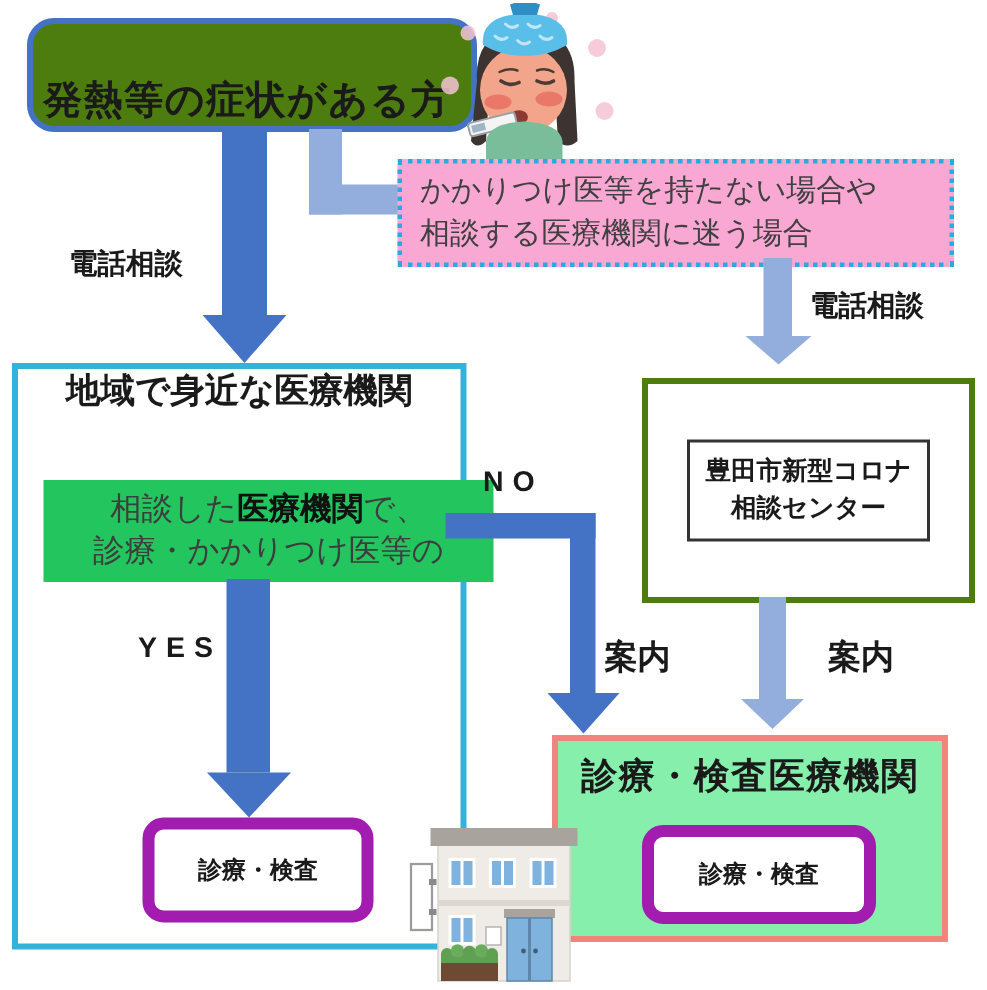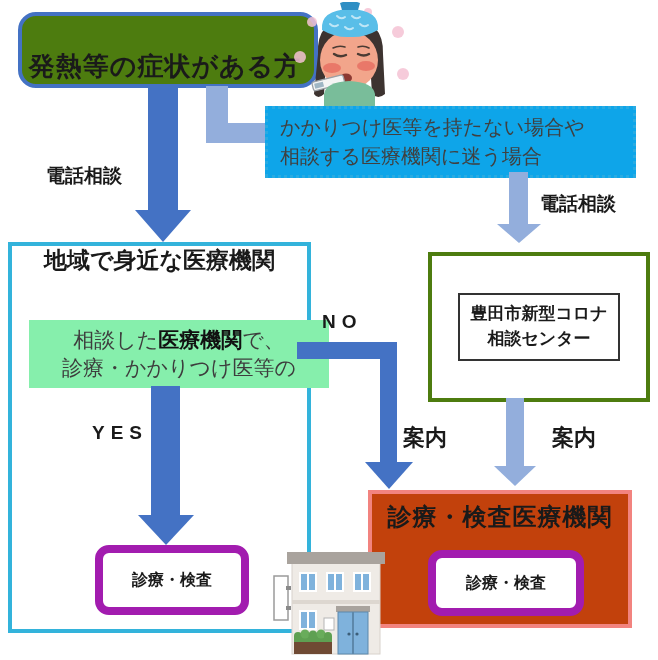--- a/index.html
+++ b/index.html
@@ -10,54 +10,54 @@
   .abs{position:absolute;}
   
   .top-box{
     left:18px;top:12px;width:292px;height:68px;
     border:4px solid #4472C4;border-radius:18px;background:#4d7c0f;
     display:flex;align-items:flex-end;justify-content:center;
   }
   .top-box .title{font-size:26px;font-weight:bold;letter-spacing:1px;padding-right:6px;}
   .dotted-box{
     left:265px;top:106px;width:341px;height:60px;
-    border:3px dotted #29ABE2;background:#0ea5e9;
+    border:3px dotted #29ABE2;background:#f9a8d4;
     display:flex;flex-direction:column;justify-content:center;
     padding:3px 12px;box-sizing:content-box;
   }
   .dotted-box .ln{font-size:20px;color:#404040;line-height:1.45;white-space:nowrap;}
   .left-box{
     left:8px;top:242px;width:295px;height:383px;
     border:4px solid #33B3DB;background:#fff;
   }
   .left-box .bt{font-size:23px;font-weight:bold;text-align:center;line-height:1.3;margin-top:10px;}
   .pink-note{
     position:absolute;left:17px;top:74px;width:300px;height:56px;
-    background:#86efac;display:flex;flex-direction:column;justify-content:center;
+    background:#22c55e;display:flex;flex-direction:column;justify-content:center;
     text-align:center;padding:6px 0;
   }
   .pink-note .ln{font-size:21px;color:#3d3d3d;line-height:1.35;white-space:nowrap;}
   .pink-note b{color:#111;}
   .round-box{
     border:8px solid #a21caf;border-radius:14px;background:#fff;
     display:flex;align-items:center;justify-content:center;
     font-size:16px;font-weight:bold;white-space:nowrap;
   }
   .right-box{
     left:428px;top:252px;width:214px;height:142px;
     border:4px solid #4d7c0f;background:#fff;
     display:flex;align-items:center;justify-content:center;
   }
   .center-inner{
     border:2px solid #333;background:#fff;padding:7px 10px;text-align:center;
     font-size:17px;font-weight:bold;line-height:1.45;white-space:nowrap;
   }
   .exam-box{
     left:368px;top:490px;width:256px;height:130px;
-    border:4px solid #F2837F;background:#c2410c;
+    border:4px solid #F2837F;background:#86efac;
   }
   .exam-box .et{font-size:24px;font-weight:bold;text-align:center;margin-top:7px;letter-spacing:1px;}
   
   .shaft{position:absolute;}
   .dkblue{background:#4472C4;}
   .ltblue{background:#93AEDC;}
   .tri{position:absolute;width:0;height:0;}
   
   .lbl{position:absolute;font-weight:bold;white-space:nowrap;}
   .lbl-phone{font-size:19px;}

